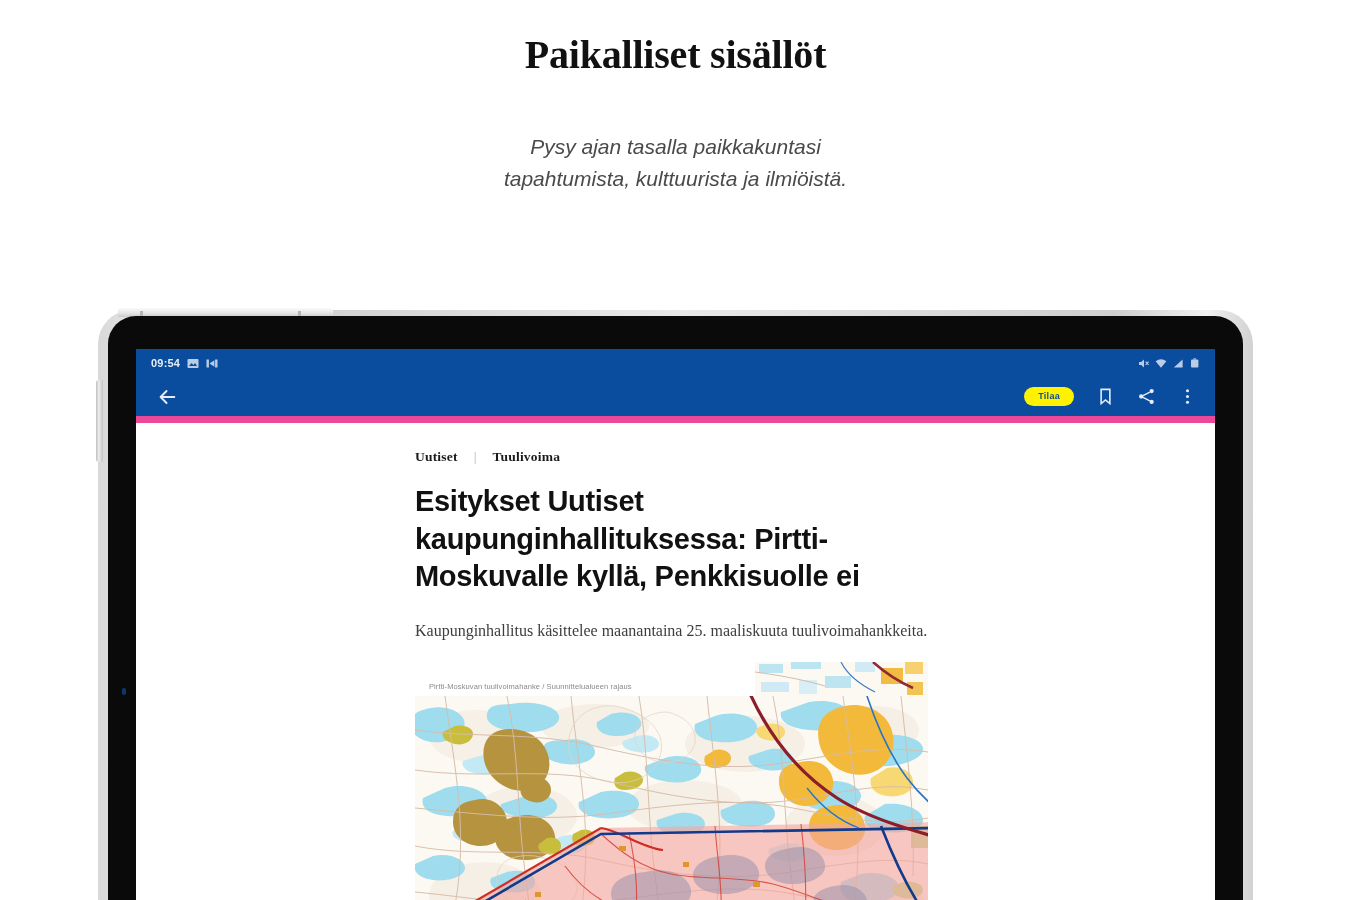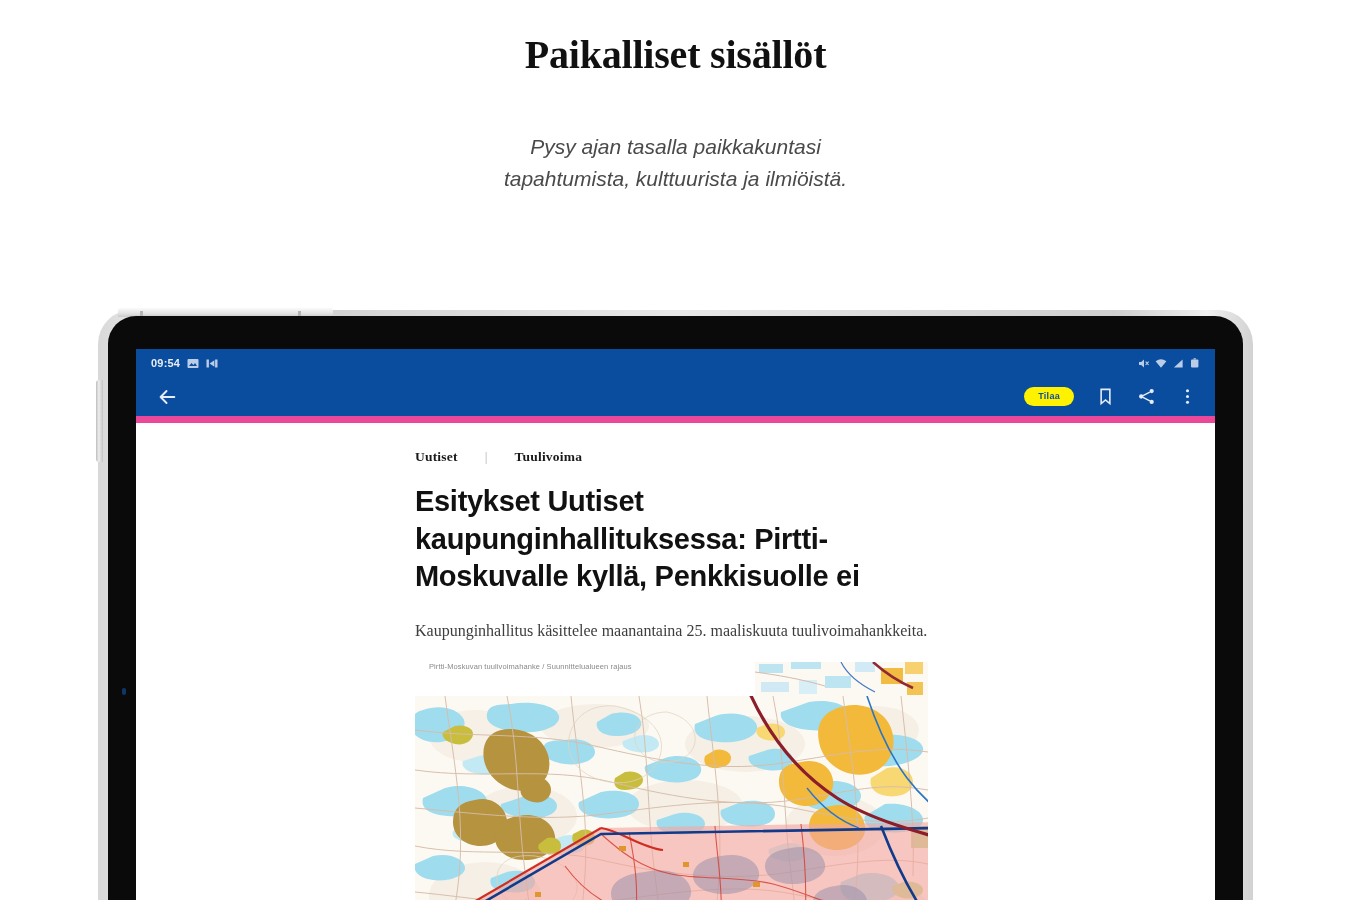--- a/index.html
+++ b/index.html
@@ -178,21 +178,21 @@
     padding-top: 26px;
   }
   .kicker {
     font-family: "Liberation Serif", serif;
     font-weight: bold;
     font-size: 13.5px;
     color: #1a1a1a;
     letter-spacing: .2px;
     display: flex;
     align-items: center;
-    gap: 27px;
+    gap: 16px;
   }
   .kicker .bar { color: #b0b0b0; font-weight: normal; }
   .headline {
     font-family: "Liberation Sans", sans-serif;
     font-weight: bold;
     font-size: 29px;
     line-height: 1.3;
     color: #111111;
     margin: 18px 0 0 0;
     letter-spacing: -0.3px;
@@ -212,21 +212,21 @@
   }
   .fig-caption-strip {
     position: relative;
     height: 34px;
     background: #ffffff;
     width: 513px;
   }
   .fig-caption {
     position: absolute;
     left: 14px;
-    top: 0;
+    top: 20px;
     font-size: 7.5px;
     color: #8a8a8a;
     letter-spacing: .1px;
     font-family: "Liberation Sans", sans-serif;
   }
   .map-wrap {
     position: relative;
     width: 513px;
     height: 260px;
     overflow: hidden;

